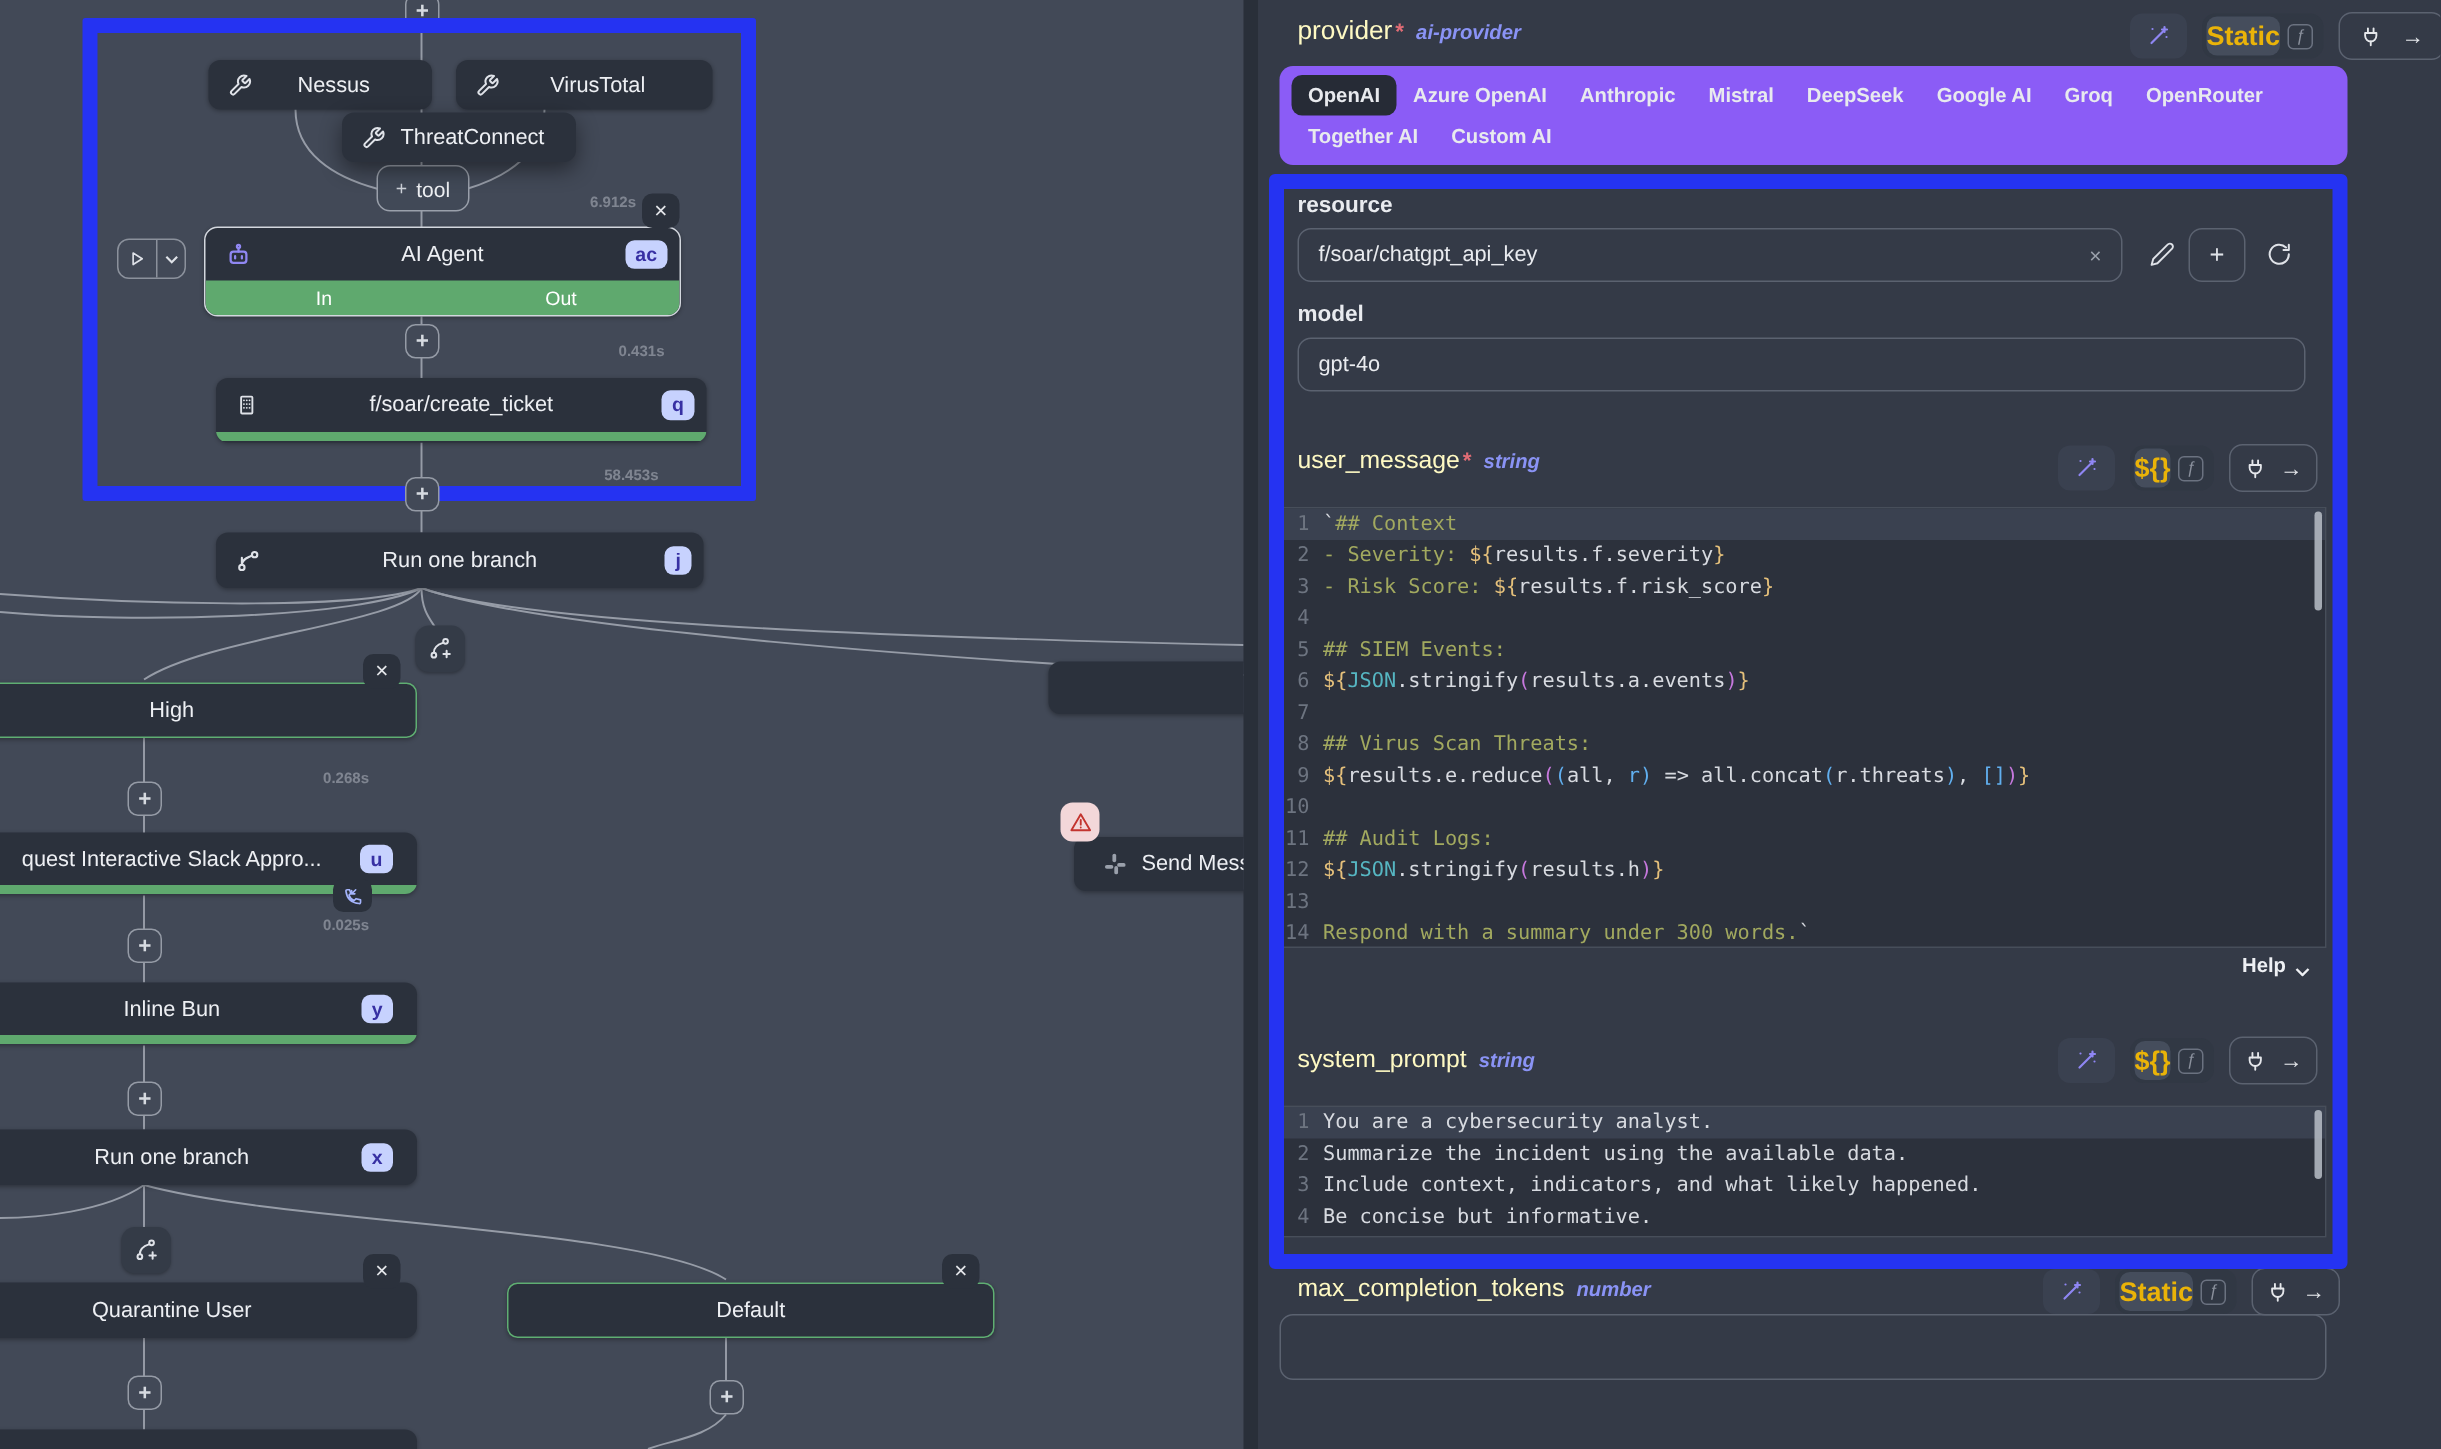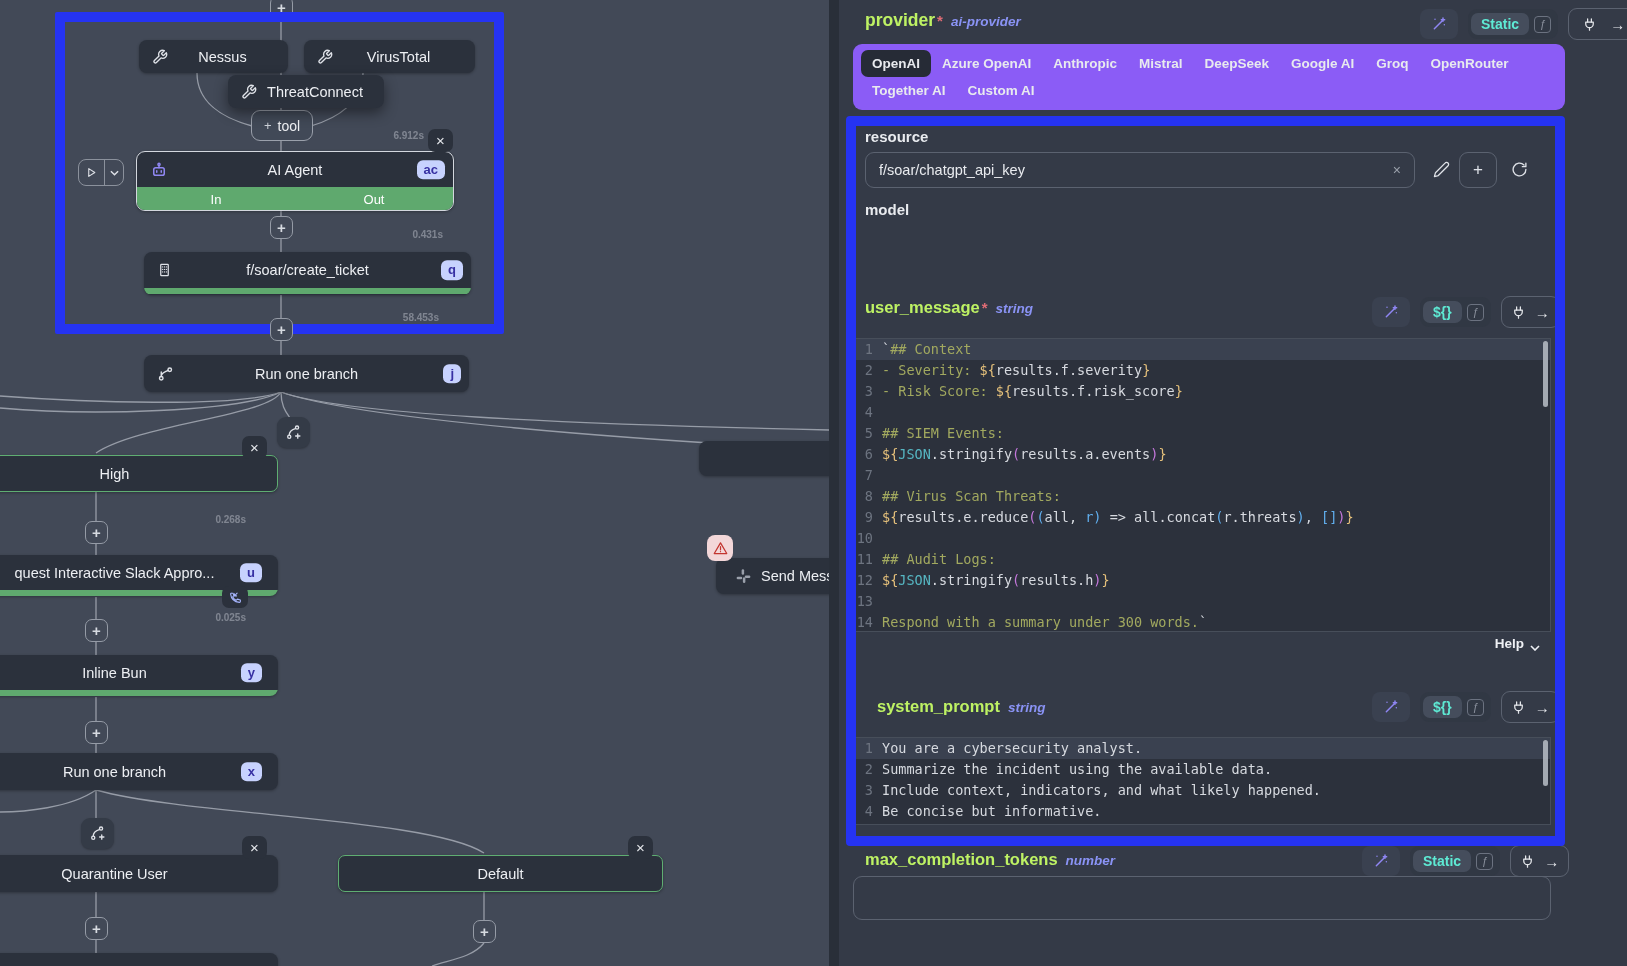--- a/index.html
+++ b/index.html
@@ -33,28 +33,28 @@
   .warnbadge { position:absolute; width:26px; height:26px; background:#f3d7d9; border-radius:8px; display:flex;
                align-items:center; justify-content:center; z-index:4; }
   .minibadge { position:absolute; width:26px; height:22px; background:#2b313c; border-radius:7px; display:flex;
                align-items:center; justify-content:center; z-index:4; }
 
   
   #divider { position:absolute; left:829px; top:0; width:10px; height:966px; background:#292f39; }
   #panel { position:absolute; left:839px; top:0; width:788px; height:966px; background:#343a47; }
   .pbluebox { position:absolute; left:7px; top:116px; width:719px; height:730px; border:10px solid #2533f2; border-radius:4px; z-index:6; pointer-events:none; }
   .shead { position:absolute; display:flex; align-items:baseline; gap:8px; }
-  .shead h3 { color:#bef264; font-size:16.5px; font-weight:700; }
+  .shead h3 { color:#fef9c3; font-size:16.5px; font-weight:400; }
   .shead .big { font-size:17.5px; }
   .req { color:#e06c75; font-weight:700; font-size:15px; }
   .type { font-style:italic; color:#8a93f5; font-size:13.5px; font-weight:600; }
   .hbtns { position:absolute; display:flex; align-items:center; gap:10px; }
   .wandbtn { width:38px; height:30px; background:#3a4150; border-radius:8px; display:flex; align-items:center; justify-content:center; }
   .seg { height:30px; background:#313844; border-radius:9px; display:flex; align-items:center; padding:3px; gap:5px; }
-  .segsel { background:#454d5c; color:#5eead4; font-weight:700; font-size:14px; border-radius:7px; padding:4px 10px; line-height:1; }
+  .segsel { background:#454d5c; color:#eab308; font-weight:700; font-size:18px; border-radius:7px; padding:4px 0; line-height:1; }
   .segicon { width:17px; height:17px; border:1.5px solid #6b7280; border-radius:4px; color:#8a909c; font-size:11px;
              display:flex; align-items:center; justify-content:center; margin-right:4px; font-style:italic; }
   .plugbtns { height:32px; border:1px solid #5b6270; border-radius:9px; display:flex; align-items:center; padding:0 10px; gap:13px; color:#e5e7eb; }
   .arrow { font-size:15px; color:#e5e7eb; }
   .flabel { position:absolute; color:#e9ebef; font-size:15px; font-weight:600; }
   .tinput { position:absolute; border:1px solid #5b6270; border-radius:9px; height:36px; display:flex; align-items:center;
             padding:0 13px; color:#e9ebef; font-size:14.5px; background:transparent; }
   .tinput .clr { margin-left:auto; color:#9aa0ab; font-size:14px; }
   .sqbtn { position:absolute; width:38px; height:36px; border:1px solid #5b6270; border-radius:9px; color:#dfe2e8;
            display:flex; align-items:center; justify-content:center; font-size:17px; }
@@ -359,20 +359,23 @@
     </span>
     <span class="sqbtn" style="left:620px; top:152px;">+</span>
     <span class="iconbtn" style="left:672px; top:161px;">
       <svg width="17" height="17" viewBox="0 0 24 24" stroke="#dfe2e8" stroke-width="1.9" fill="none" stroke-linecap="round" stroke-linejoin="round">
           <path d="M21 12a9 9 0 1 1-2.64-6.36"></path>
           <path d="M21 3v5h-5"></path>
         </svg>
     </span>
 
     <div class="flabel" style="left:26px; top:201px;">model</div>
+    <div class="tinput" style="left:26px; top:225px; width:672px;">
+      <span>gpt-4o</span>
+    </div>
 
     <div class="shead" style="left:26px; top:298px;">
       <h3>user_message</h3>
       <span class="req" style="margin-left:-6px;">*</span>
       <span class="type">string</span>
     </div>
     <div class="hbtns" style="left:533px; top:296px;">
       <span class="wandbtn">
         <svg width="16" height="16" viewBox="0 0 24 24" stroke="#8f86f3" stroke-width="2.2" fill="none" stroke-linecap="round">
             <path d="M5 19 L17 7"></path>
@@ -410,21 +413,21 @@
         <div class="cl"><span class="ln">13</span></div>
         <div class="cl"><span class="ln">14</span><span class="cm">Respond with a summary under 300 words.</span><span class="pl">`</span></div>
       </div>
     <div class="help" style="right:87px; top:636px;align-items:flex-end;">
       <span>Help</span>
       <svg width="10" height="6" viewBox="0 0 10 6" fill="none" stroke="#eef0f4" stroke-width="1.6">
           <path d="M1 1 L5 5 L9 1"></path>
         </svg>
     </div>
 
-    <div class="shead" style="left:26px; top:697px;margin-left:12px;">
+    <div class="shead" style="left:26px; top:697px;">
       <h3>system_prompt</h3>
       <span class="type">string</span>
     </div>
     <div class="hbtns" style="left:533px; top:691px;">
       <span class="wandbtn">
         <svg width="16" height="16" viewBox="0 0 24 24" stroke="#8f86f3" stroke-width="2.2" fill="none" stroke-linecap="round">
             <path d="M5 19 L17 7"></path>
             <path d="M18 3v5 M15.5 5.5h5"></path>
             <path d="M6 5h.01 M20 13h.01"></path>
           </svg>

